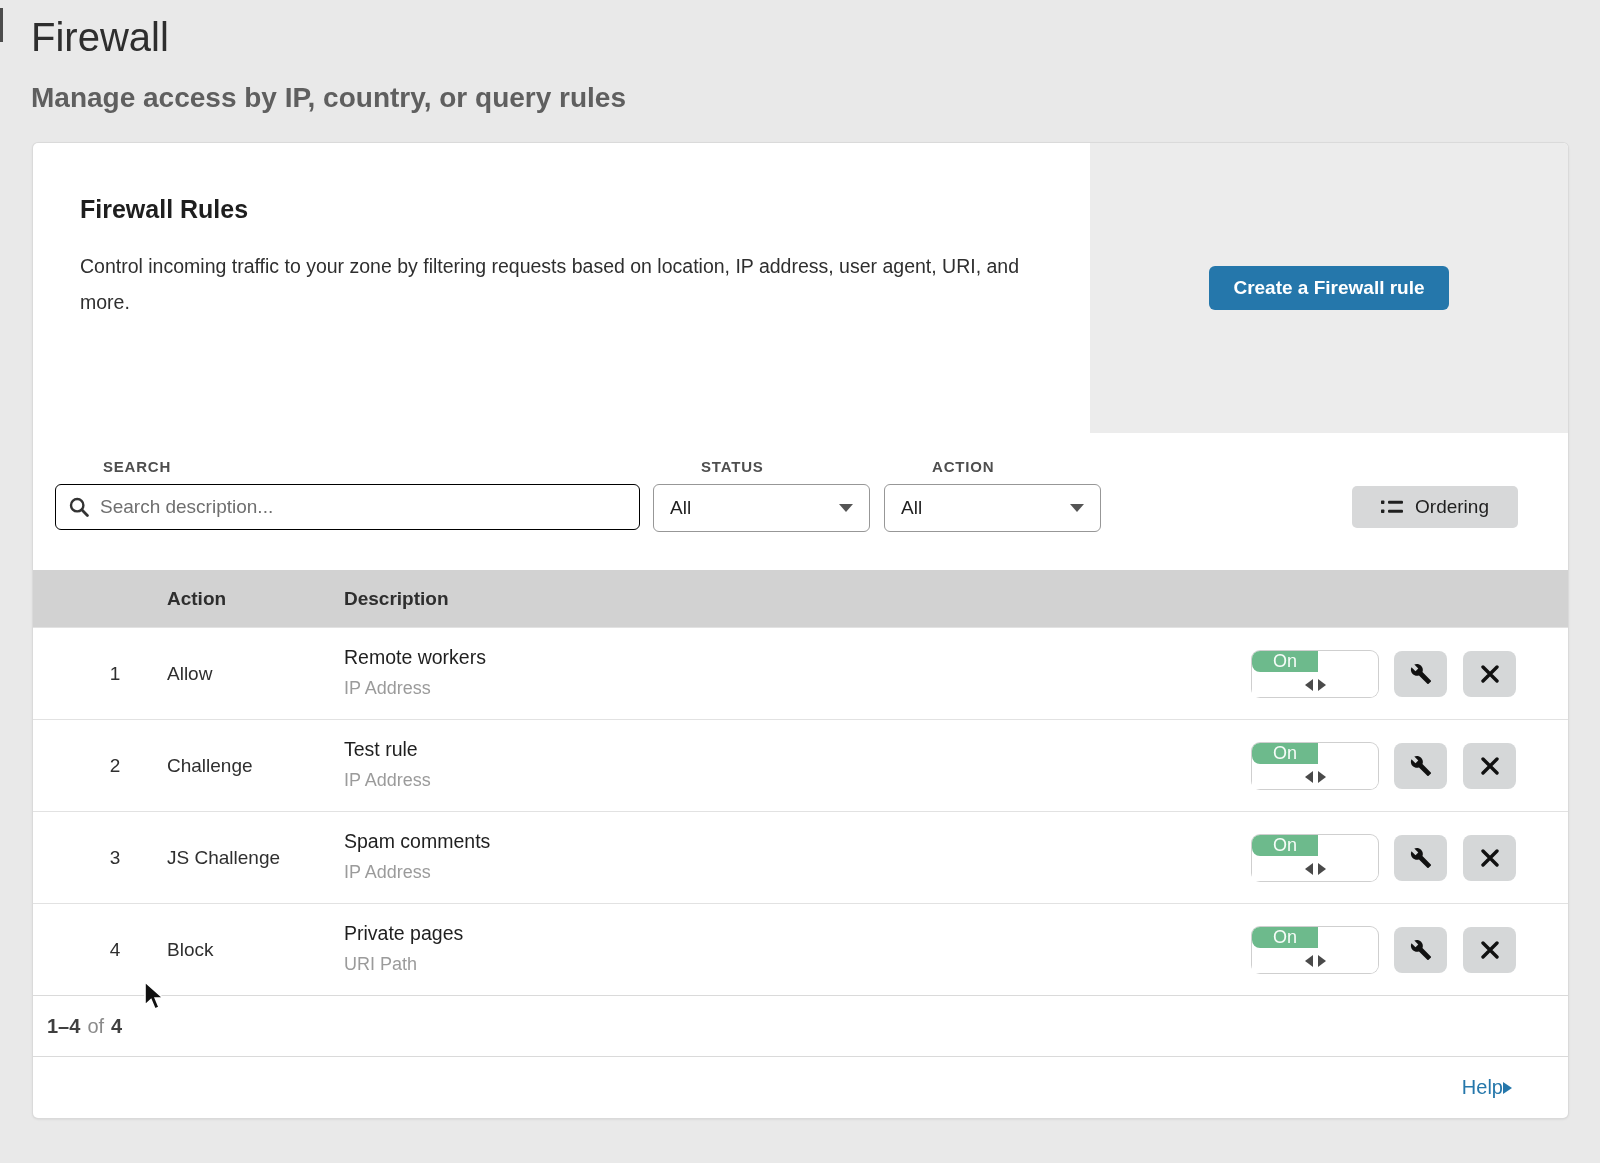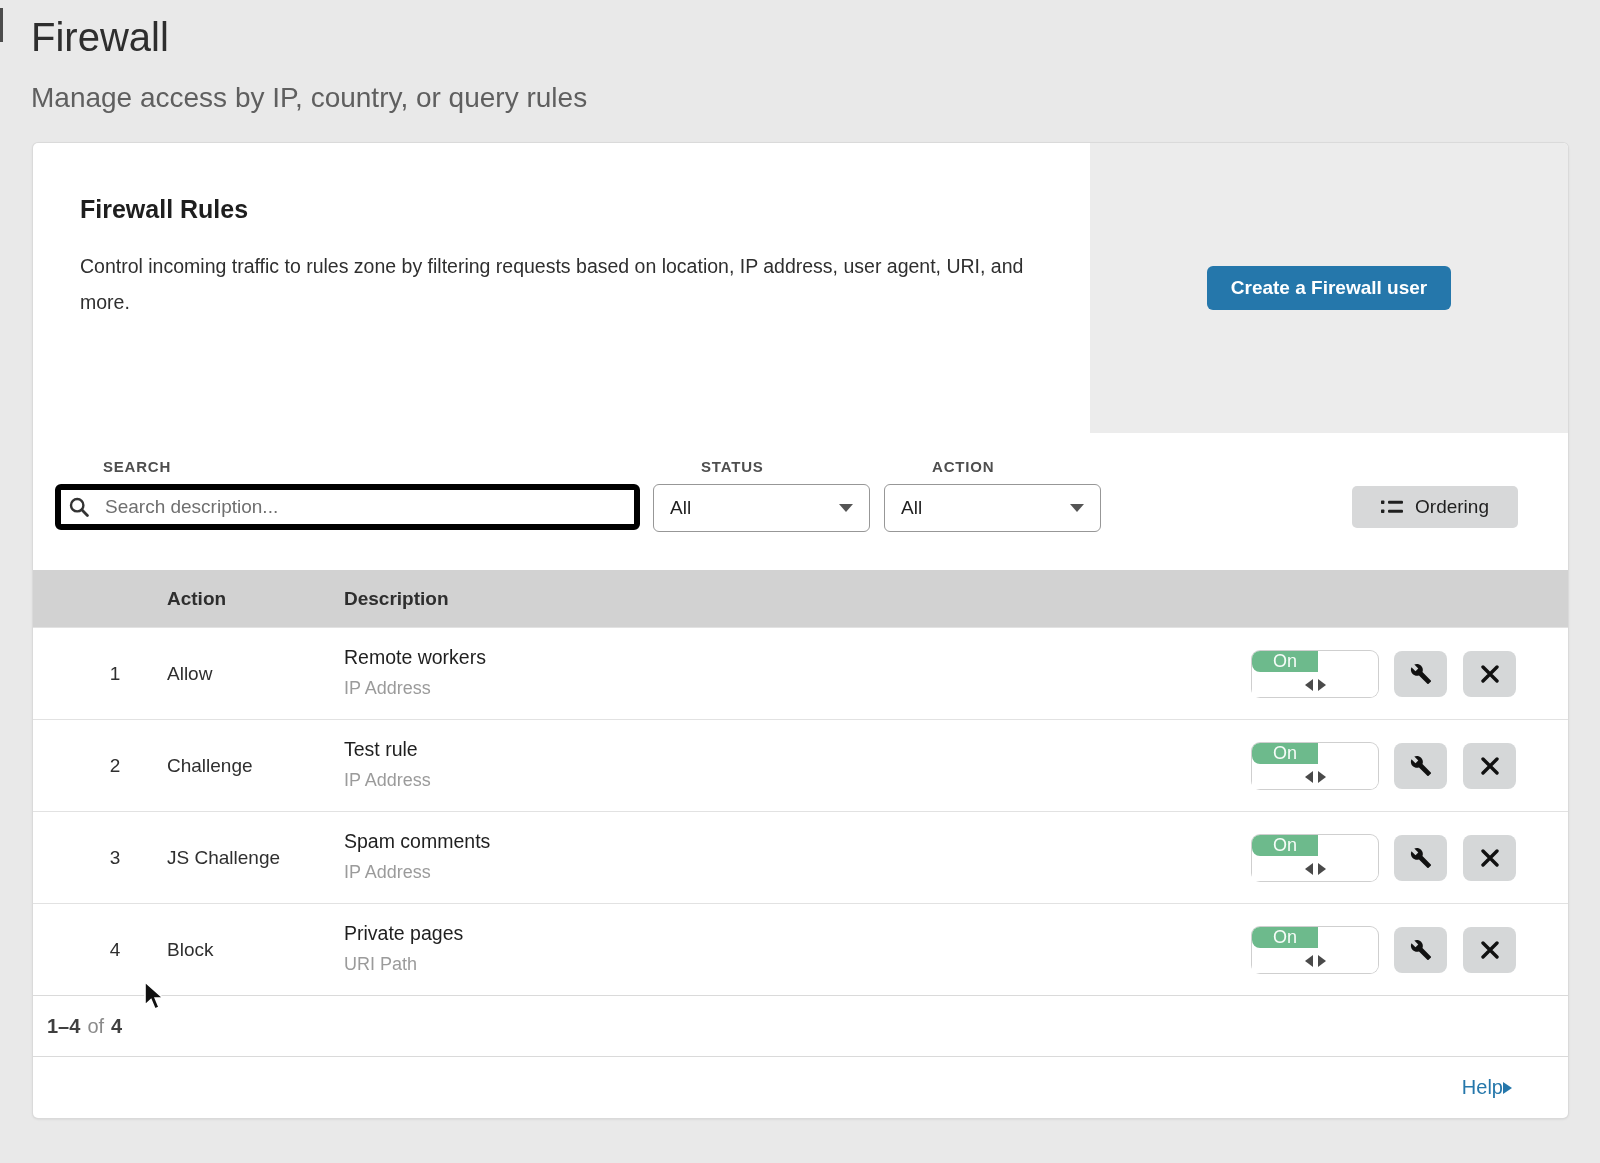--- a/index.html
+++ b/index.html
@@ -8,21 +8,21 @@
     font-family: "Liberation Sans", sans-serif;
     background: #e9e9e9;
     position: relative;
     overflow: hidden;
   }
   .edge-notch { position:absolute; left:0; top:8px; width:3px; height:34px; background:#4c4c4c; }
 
   
   .page-header { padding: 14px 0 0 31px; }
   .page-title { font-size: 40px; font-weight: 500; color:#2e2e2e; line-height: 1.15; }
-  .page-subtitle { margin-top: 22px; font-size: 28px; font-weight: 400; color:#5f5f5f; }
+  .page-subtitle { margin-top: 22px; font-size: 28px; font-weight: 700; color:#5f5f5f; }
 
   
   .card {
     position: absolute;
     left: 33px; top: 143px;
     width: 1535px; height: 975px;
     background: #ffffff;
     border-radius: 5px;
     box-shadow: 0 0 0 1px #dadada, 0 1px 3px rgba(0,0,0,.12);
   }
@@ -50,21 +50,21 @@
   .filter-label {
     position:absolute; top:25px;
     font-size:15px; font-weight:700; letter-spacing:.8px; color:#4e4e4e;margin-left:48px;
   }
   .lbl-search { left:22px; }
   .lbl-status { left:620px; }
   .lbl-action { left:851px; }
   .search-wrap { position:absolute; left:22px; top:51px; width:585px; height:46px; }
   .search-input {
     width:100%; height:100%;
-    border:6px solid #000000; border-radius:6px;
+    border:1px solid #000000; border-radius:6px;
     padding: 0 14px 0 44px;
     font-family:"Liberation Sans",sans-serif;
     font-size:19px; color:#222; background:#fff;
   }
   .search-input::placeholder { color:#6f6f6f; }
   .search-icon { position:absolute; left:14px; top:13px; width:20px; height:20px; }
   .select {
     position:absolute; top:51px; width:217px; height:48px;
     border:1px solid #979797; border-radius:6px; background:#fff;
     display:flex; align-items:center; justify-content:space-between;
@@ -133,24 +133,24 @@
 <header class="page-header">
   <h1 class="page-title">Firewall</h1>
   <div class="page-subtitle">Manage access by IP, country, or query rules</div>
 </header>
 
 <section class="card">
 
   <div class="hero">
     <div class="hero-left">
       <h2 class="hero-heading">Firewall Rules</h2>
-      <p class="hero-desc">Control incoming traffic to rules zone by filtering requests based on location, IP address, user agent, URI, and more.</p>
+      <p class="hero-desc">Control incoming traffic to your zone by filtering requests based on location, IP address, user agent, URI, and more.</p>
     </div>
     <div class="hero-right">
-      <button class="create-btn">Create a Firewall user</button>
+      <button class="create-btn">Create a Firewall rule</button>
     </div>
   </div>
 
   <div class="filters">
     <div class="filter-label lbl-search">SEARCH</div>
     <div class="search-wrap">
       <svg class="search-icon" viewBox="0 0 20 20">
         <circle cx="8.2" cy="8.2" r="6.2" fill="none" stroke="#333" stroke-width="2.4"></circle>
         <line x1="12.8" y1="12.8" x2="18.4" y2="18.4" stroke="#333" stroke-width="2.8" stroke-linecap="round"></line>
       </svg>

